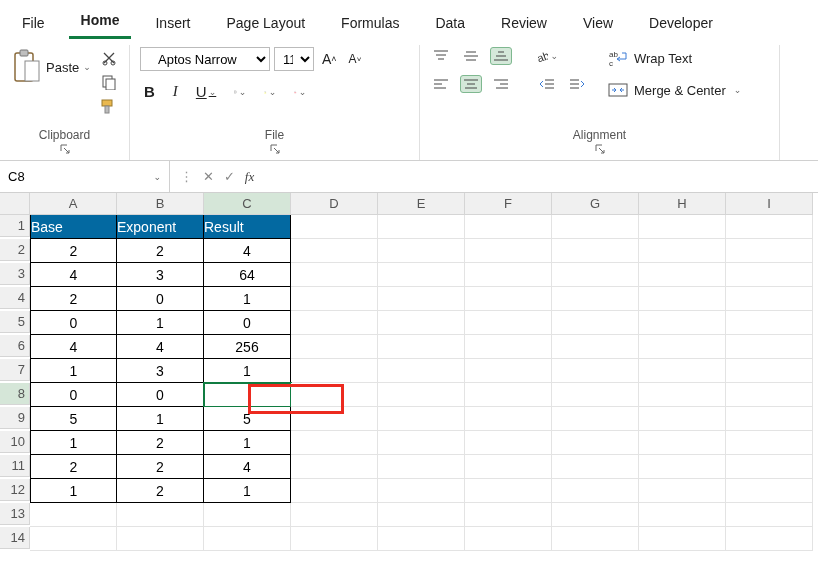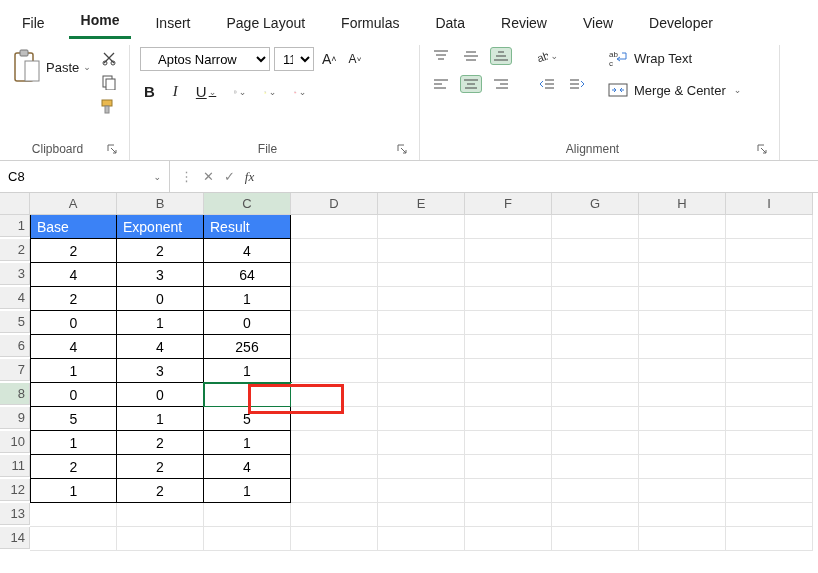--- a/index.html
+++ b/index.html
@@ -7,21 +7,21 @@
 
   
   .menu { display: flex; align-items: flex-end; padding: 6px 10px 0 10px; gap: 12px; }
   .menu-item { padding: 6px 12px 8px 12px; cursor: pointer; font-size: 14px; }
   .menu-item.active { border-bottom: 3px solid #107c41; font-weight: 600; }
 
   
   .ribbon { display: flex; border-bottom: 1px solid #d0d0d0; padding: 6px 0 0 0; }
   .group { border-right: 1px solid #e0e0e0; padding: 2px 10px 4px 10px; display: flex; flex-direction: column; justify-content: space-between; min-height: 115px; }
   .group-body { display: flex; align-items: flex-start; gap: 8px; }
-  .group-label-row { display: flex; justify-content: space-between; align-items: center; margin-top: 4px; }
+  .group-label-row { display: flex; justify-content: space-between; align-items: center; margin-top: 4px; flex-direction: column; }
   .group-label { font-size: 12px; color: #555; text-align: center; flex: 1; }
   .dlaunch { width: 14px; height: 14px; display:flex; align-items:center; justify-content:center; }
   .dlaunch svg { width: 10px; height: 10px; stroke:#666; }
 
   
   .paste-col { display:flex; flex-direction:row; align-items:center; gap:2px; }
   .paste-icon { width:34px; height:40px; display:flex; align-items:center; justify-content:center; }
   .mini-col { display:flex; flex-direction:column; gap:6px; padding-top:2px; }
   .mini-icon { width:20px; height:18px; display:flex; align-items:center; justify-content:center; }
   .drop-car { font-size:9px; color:#666; margin-left:2px; }
@@ -55,21 +55,21 @@
   .fx-btns .fx { font-style:italic; font-family:Liberation Serif, serif; color:#444; }
   .fx-input { border:none; outline:none; font-size:13px; padding:0 8px; flex:1; }
 
   
   .grid { display:grid; grid-template-columns: 30px repeat(9, 87px); }
   .colhdr, .rowhdr, .corner { background:#f0f0f0; border-right:1px solid #d5d5d5; border-bottom:1px solid #d5d5d5; display:flex; align-items:center; justify-content:center; font-size:13px; color:#555; height:22px; }
   .rowhdr { justify-content:flex-end; padding-right:4px; }
   .rowhdr.selrow { background:#d5e6d8; }
   .colhdr.selcol { background:#d5e6d8; }
   .cell { border-right:1px solid #e3e3e3; border-bottom:1px solid #e3e3e3; height:24px; display:flex; align-items:center; justify-content:center; font-size:14px; color:#000; position:relative; background:#fff; }
-  .thdr { background:#3b82f6; color:#fff; justify-content:flex-start; padding-left:6px; border-right:1px solid #000; border-bottom:1px solid #000; }
+  .thdr { background:#0369a1; color:#fff; justify-content:flex-start; border-right:1px solid #000; border-bottom:1px solid #000; }
   .tcell { border-right:1px solid #000; border-bottom:1px solid #000; }
   .tcell.lcol { border-left:1px solid #000; }
   .thdr.lcol { border-left:1px solid #000; }
   .selcell { outline:2px solid #107c41; outline-offset:-1px; }
   .redbox { position:absolute; border:3px solid #ec2a1f; pointer-events:none; }
   .grid-wrap { position:relative; }
 </style>
 </head>
 <body>
 

